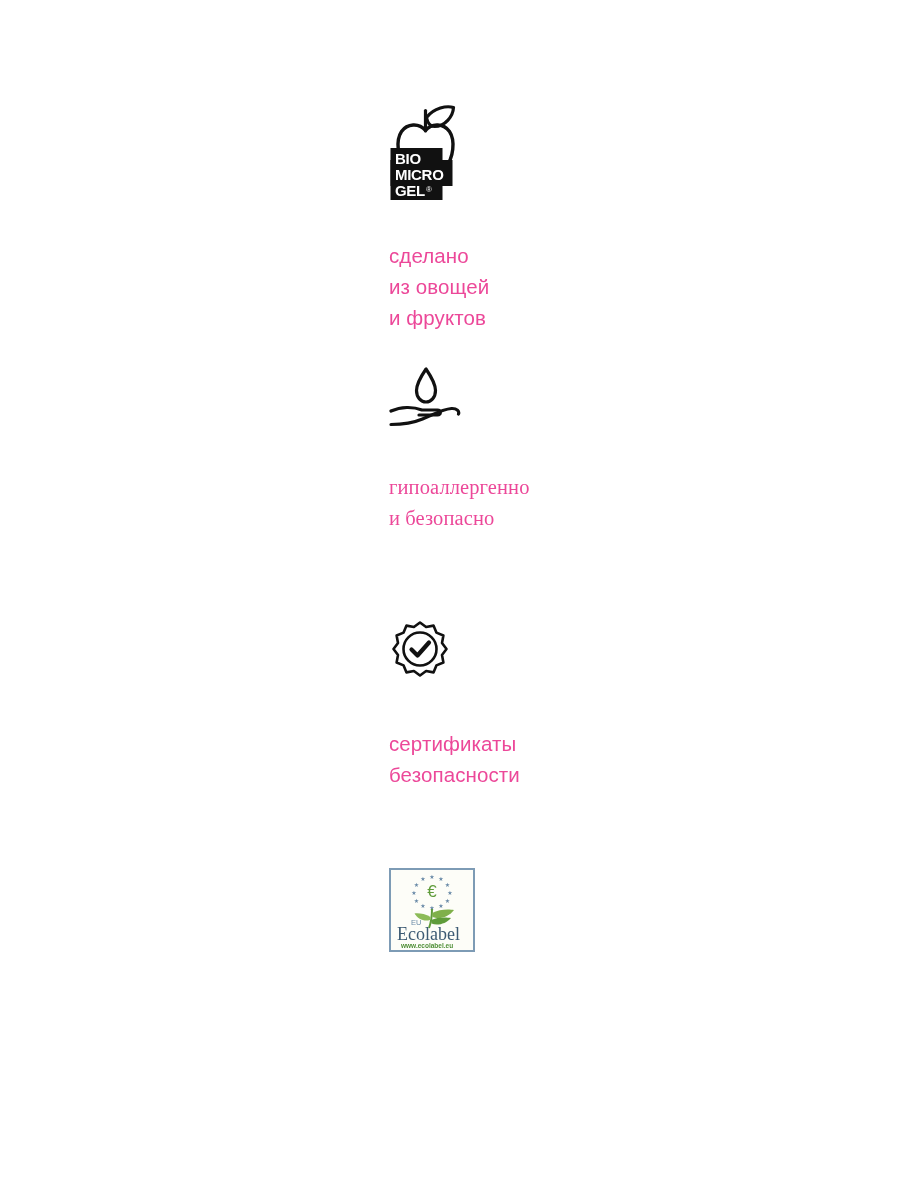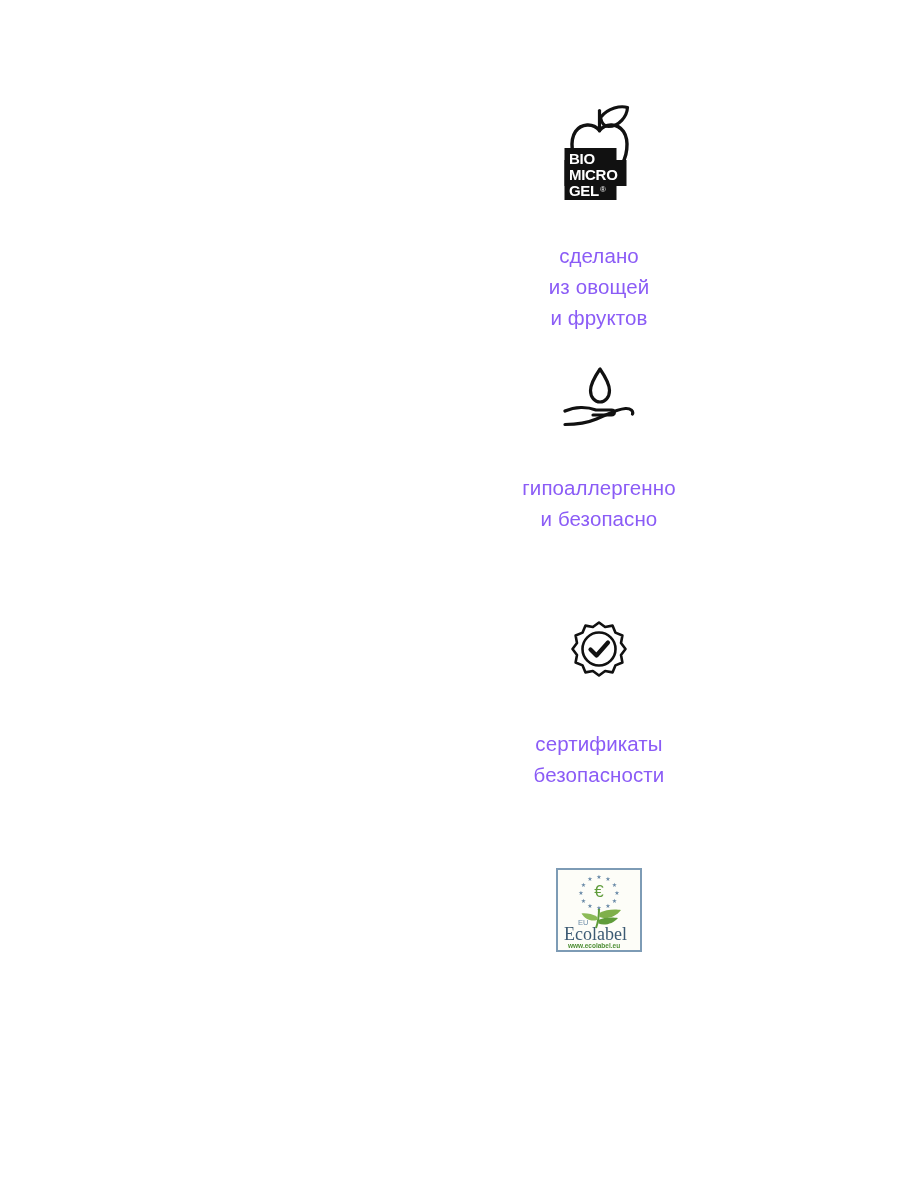--- a/index.html
+++ b/index.html
@@ -23,38 +23,37 @@
   }
   .feature-list {
     position: absolute;
     left: 389px;
     top: 104px;
     width: 420px;
   }
   .feature {
     position: relative;
     margin-bottom: 0;
-    text-align: center;
   }
   .feature-icon {
     display: block;
   }
   .feature-text {
     font-size: 20.5px;
     line-height: 31px;
     letter-spacing: 0.1px;
-    color: #8b5cf6;
+    color: #ec4899;
     font-weight: 400;
     white-space: pre-line;
   }
 
   
   .feature-1 { height: 262px; }
   .feature-1 .feature-icon { margin-bottom: 28px; }
-  .feature-2 { height: 254px; }
+  .feature-2 { height: 254px; font-family: Liberation Serif, serif; }
   .feature-2 .feature-icon { margin-bottom: 36px; }
   .feature-3 { height: 248px; }
   .feature-3 .feature-icon { margin-bottom: 42px; }
   .feature-4 { height: 240px; }
   .feature-4 .feature-icon { margin-bottom: 38px; }
 
   .icon-bmg { width: 72px; height: 104px; }
   .icon-hand { width: 72px; height: 66px; }
   .icon-badge { width: 62px; height: 62px; }
   .icon-ecolabel { width: 86px; height: 84px; }

